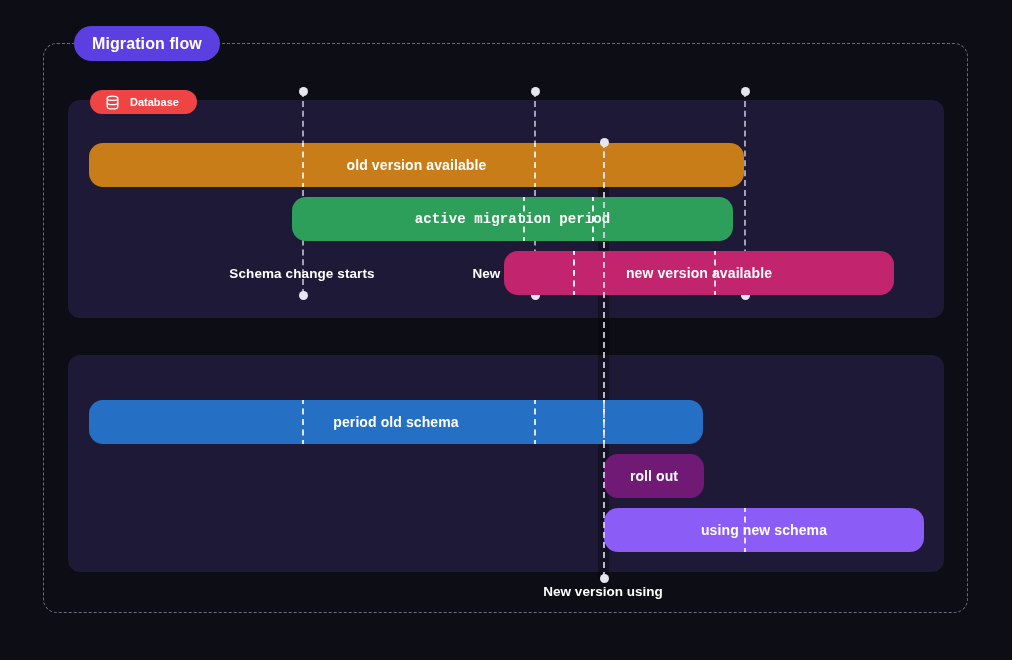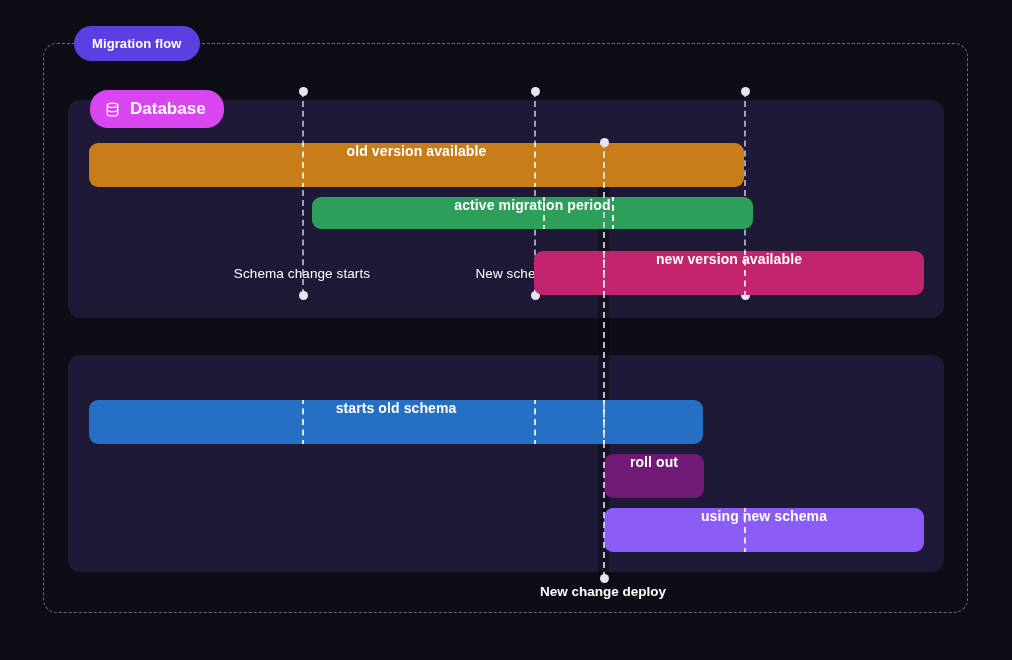--- a/index.html
+++ b/index.html
@@ -33,45 +33,45 @@
   
   .flow-badge {
     position: absolute;
     left: 74px; top: 26px;
     height: 35px;
     padding: 0 18px;
     display: flex; align-items: center;
     background: #5b3fe0;
     border-radius: 18px;
     color: #ffffff;
-    font-size: 13px;
+    font-size: 16px;
     font-weight: bold;
     letter-spacing: .1px;
     z-index: 40;
   }
 
   
   .lane-panel {
     position: absolute;
     background: #1e1936;
     border-radius: 12px;
   }
   .lane-db  { left: 68px; top: 100px; width: 876px; height: 218px; }
   .lane-app { left: 68px; top: 355px; width: 876px; height: 217px; }
 
   
   .lane-badge {
     position: absolute;
-    height: 38px;
+    height: 24px;
     padding: 0 18px 0 14px;
     display: flex; align-items: center; gap: 9px;
-    background: #d946ef;
+    background: #ef4444;
     border-radius: 18px;
     color: #ffffff;
-    font-size: 17px;
+    font-size: 11px;
     font-weight: bold;
     z-index: 35;
   }
   .badge-db  { left: 90px; top: 90px; }
   .badge-app { left: 90px; top: 347px; }
   .lane-badge svg { display: block; }
 
   
   .marker { position: absolute; z-index: 12; }
 
@@ -90,21 +90,21 @@
     background: #e6e6f0;
   }
   .marker .m-dot-top { top: -4.5px; }
   .marker .m-label {
     position: absolute;
     bottom: 14px;
     transform: translateX(-50%);
     white-space: nowrap;
     color: #ffffff;
     font-size: 13.5px;
-    font-weight: normal;
+    font-weight: bold;
     letter-spacing: .1px;
   }
 
   
   .deploy-band {
     position: absolute;
     width: 11px;
     background: rgba(0,0,0,.30);
     z-index: 11;
   }
@@ -114,22 +114,23 @@
     white-space: nowrap;
     color: #ffffff;
     font-size: 13.5px;
     font-weight: bold;
   }
 
   
   .bar {
     position: absolute;
     display: flex;
+    align-items: center;
     justify-content: center;
-    border-radius: 9px;
+    border-radius: 14px;
     color: #ffffff;
     font-size: 14px;
     font-weight: bold;
     letter-spacing: .1px;
     z-index: 20;
     overflow: hidden;
   }
   .bar-label { position: relative; z-index: 2; }
 
   
@@ -185,39 +186,39 @@
         <div class="m-dot m-dot-top"></div>
         <div class="m-dot" style="top: 199.5px;"></div>
         <div class="m-label">Schema change completed</div>
       </div>
       <div class="deploy-band" style="left: 597.5px; top: 142px; height: 436px;"></div>
       <div class="marker" style="left: 603px; top: 142px; height: 436px; z-index: 30;">
         <div class="m-line" style="height: 436px; border-left-color: rgb(216, 216, 228);"></div>
         <div class="m-dot m-dot-top"></div>
         <div class="m-dot" style="top: 431.5px;"></div>
       </div>
-      <div class="deploy-label" style="left: 603px; top: 584px;">New change deploy</div>
+      <div class="deploy-label" style="left: 603px; top: 584px;">New version using</div>
       <div class="bar" style="left: 89px; top: 143px; width: 655px; height: 44px; background: rgb(200, 125, 25);">
         <span class="bar-label">old version available</span>
         <div class="bar-cut" style="left: 213px; border-left-color: rgba(255, 255, 255, 0.82);"></div>
         <div class="bar-cut" style="left: 445px; border-left-color: rgba(255, 255, 255, 0.82);"></div>
         <div class="bar-cut" style="left: 514px; border-left-color: rgba(255, 255, 255, 0.92);"></div>
       </div>
-      <div class="bar" style="left: 312px; top: 197px; width: 441px; height: 32px; background: rgb(46, 158, 91);">
+      <div class="bar" style="left: 292px; top: 197px; width: 441px; height: 44px; background: rgb(46, 158, 91); font-family: Liberation Mono, monospace;">
         <span class="bar-label">active migration period</span>
         <div class="bar-cut" style="left: 231px; border-left-color: rgba(255, 255, 255, 0.82);"></div>
         <div class="bar-cut" style="left: 300px; border-left-color: rgba(255, 255, 255, 0.92);"></div>
       </div>
-      <div class="bar" style="left: 534px; top: 251px; width: 390px; height: 44px; background: rgb(194, 37, 110);">
+      <div class="bar" style="left: 504px; top: 251px; width: 390px; height: 44px; background: rgb(194, 37, 110);">
         <span class="bar-label">new version available</span>
         <div class="bar-cut" style="left: 210px; border-left-color: rgba(255, 255, 255, 0.82);"></div>
         <div class="bar-cut" style="left: 69px; border-left-color: rgba(255, 255, 255, 0.92);"></div>
       </div>
       <div class="bar" style="left: 89px; top: 400px; width: 614px; height: 44px; background: rgb(37, 112, 196);">
-        <span class="bar-label">starts old schema</span>
+        <span class="bar-label">period old schema</span>
         <div class="bar-cut" style="left: 213px; border-left-color: rgba(255, 255, 255, 0.82);"></div>
         <div class="bar-cut" style="left: 445px; border-left-color: rgba(255, 255, 255, 0.82);"></div>
         <div class="bar-cut" style="left: 514px; border-left-color: rgba(255, 255, 255, 0.92);"></div>
       </div>
       <div class="bar" style="left: 604px; top: 454px; width: 100px; height: 44px; background: #701a75;">
         <span class="bar-label">roll out</span>
       </div>
       <div class="bar" style="left: 604px; top: 508px; width: 320px; height: 44px; background: #8b5cf6;">
         <span class="bar-label">using new schema</span>
         <div class="bar-cut" style="left: 140px; border-left-color: rgba(255, 255, 255, 0.82);"></div>

